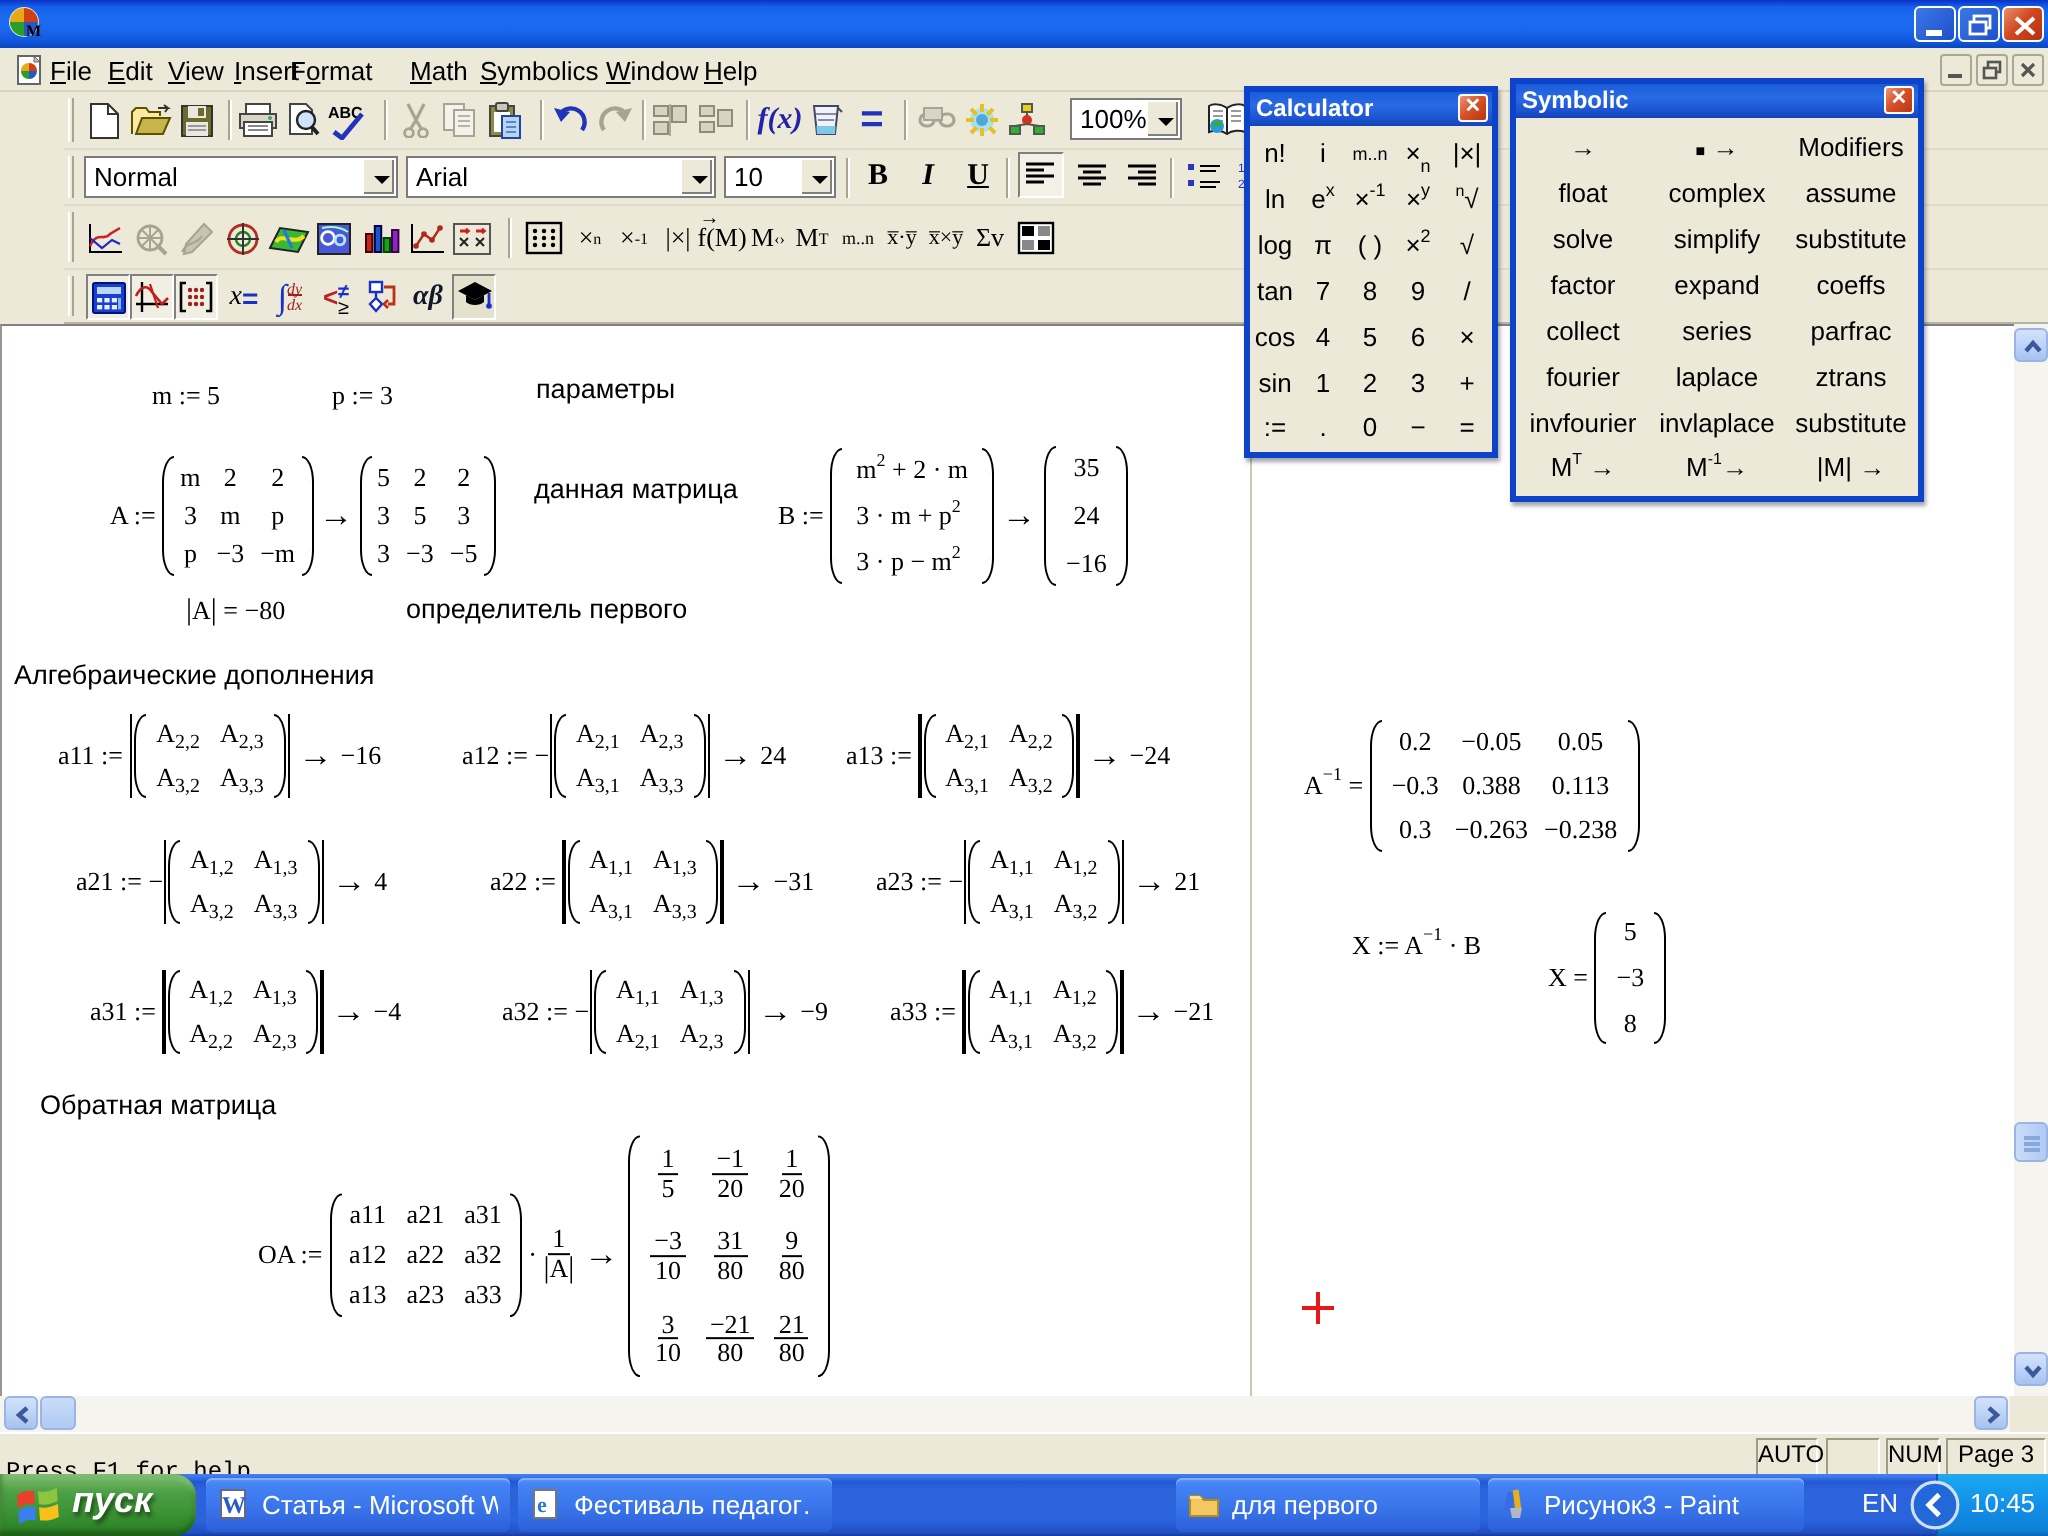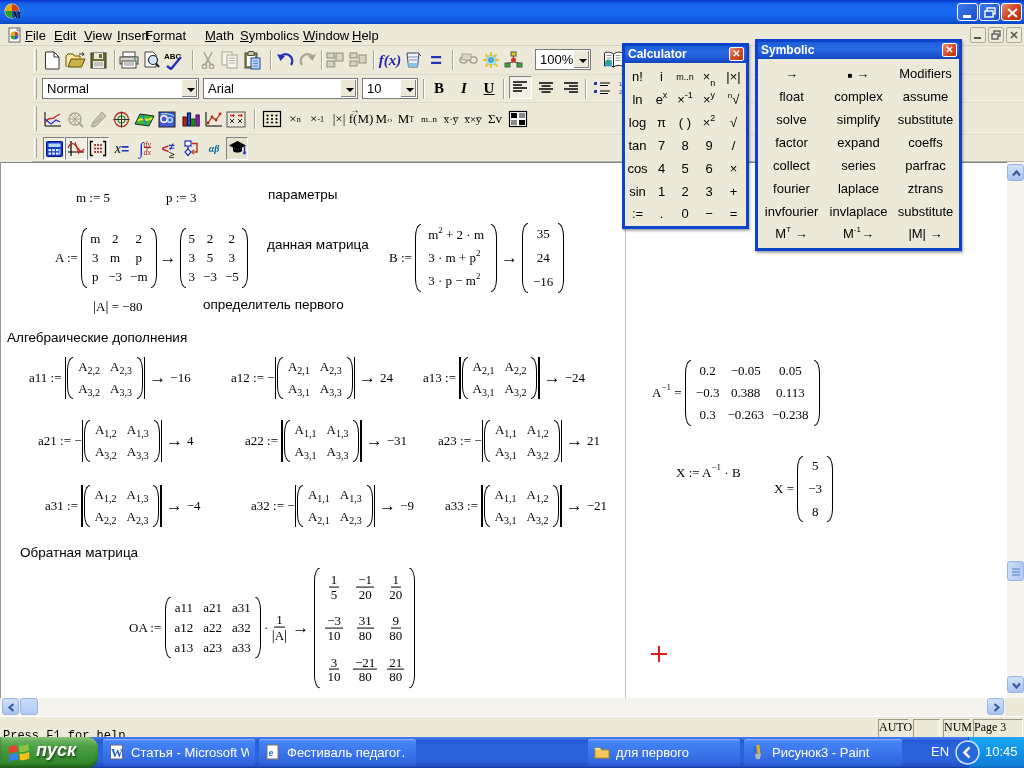--- a/index.html
+++ b/index.html
@@ -62,21 +62,21 @@
   #vthumb:after { content:""; position:absolute; left:4px; top:6px; width:8px; height:1.5px; background:#89a8dc; box-shadow:0 3px 0 #89a8dc, 0 6px 0 #89a8dc; }
 
   
   #hscroll { position:absolute; left:0; top:698px; width:1024px; height:18px; background:#f6f4ef; }
   #hthumb { position:absolute; left:20px; top:0px; width:18px; height:17px; background:linear-gradient(180deg,#cadcf8,#b0caf4); border:1px solid #9ab4e4; border-radius:3px; }
   #hcorner { position:absolute; left:1005px; top:0; width:19px; height:18px; background:#ece9d8; }
 
   
   #statusbar { position:absolute; left:0; top:716px; width:1024px; height:21px; background:#ece9d8; border-top:1px solid #fff; font-size:12px; color:#000; }
   #statusbar .stext { position:absolute; left:3px; top:12px;font-family:Liberation Mono, monospace; }
-  .sfield { position:absolute; top:2px; height:29px; border:1px solid; border-color:#9d9a87 #fff #fff #9d9a87; font-size:12px; text-align:left; line-height:15px;font-family:Liberation Serif, serif; }
+  .sfield { position:absolute; top:2px; height:29px; border:1px solid; border-color:#9d9a87 #fff #fff #9d9a87; font-size:12px; text-align:center; line-height:15px; }
 
   
   #taskbar { position:absolute; left:0; top:737px; width:1024px; height:31px;
      background:linear-gradient(180deg,#4580f0 0%,#3a74ea 5%,#2558d2 12%,#2a63dc 25%,#2a63dc 75%,#1f4fc0 95%,#15389d 100%); }
   #startbtn { position:absolute; left:0; top:0; width:98px; height:31px; border-radius:0 11px 11px 0;
      background:linear-gradient(180deg,#3e8435 0%,#71b364 8%,#4ca045 30%,#3d9436 60%,#2f8529 88%,#256e20 100%);
      box-shadow:inset 0 -2px 3px #1d5c18, inset 0 2px 2px #8cc77e;
      color:#fff; font-size:18px; font-weight:bold; font-style:italic; }
   #startbtn .slabel { position:absolute; left:36px; top:3px; text-shadow:1px 2px 2px #1c4a18; }
   .task { position:absolute; top:2px; height:27px; border-radius:3px; color:#fff; font-size:13px;
@@ -567,21 +567,21 @@
     <div class="tbtn" style="left:148px;width:22px">
         <svg width="17" height="17" viewBox="0 0 17 17">
           <rect x="2" y="1" width="6" height="5" fill="#fff" stroke="#1830c8" stroke-width="1.2"></rect>
           <path d="M9 3.5 H14 V12 H11" fill="none" stroke="#c03018" stroke-width="1.4"></path>
           <path d="M11 10 l-2 2 l2 2" fill="none" stroke="#c03018" stroke-width="1.4"></path>
           <path d="M5 6 V9" stroke="#1830c8" stroke-width="1.2"></path>
           <path d="M5 9 L2 12 L5 15.5 L8 12 Z" fill="#fff" stroke="#1830c8" stroke-width="1.2"></path>
         </svg>
       </div>
     <div class="tbtn" style="left:171px;width:22px">
-        <span style="color:#0369a1;font-size:10px;font-weight:bold;font-style:italic;font-family:'Liberation Serif'">αβ</span>
+        <span style="color:#0f172a;font-size:14px;font-weight:bold;font-style:italic;font-family:'Liberation Serif'">αβ</span>
       </div>
     <div class="tbtn pressed2" style="left:194px;width:22px">
         <svg width="19" height="17" viewBox="0 0 19 17">
           <path d="M9.5 1 L18 5.5 L9.5 10 L1 5.5 Z" fill="#000"></path>
           <path d="M5 7.5 V11 C7 13 12 13 14 11 V7.5 L9.5 10 Z" fill="#000"></path>
           <path d="M16.5 6.5 V12" stroke="#1830c8" stroke-width="1.4"></path>
           <circle cx="16.5" cy="13" r="1.4" fill="#1830c8"></circle>
         </svg>
       </div>
   </div>

